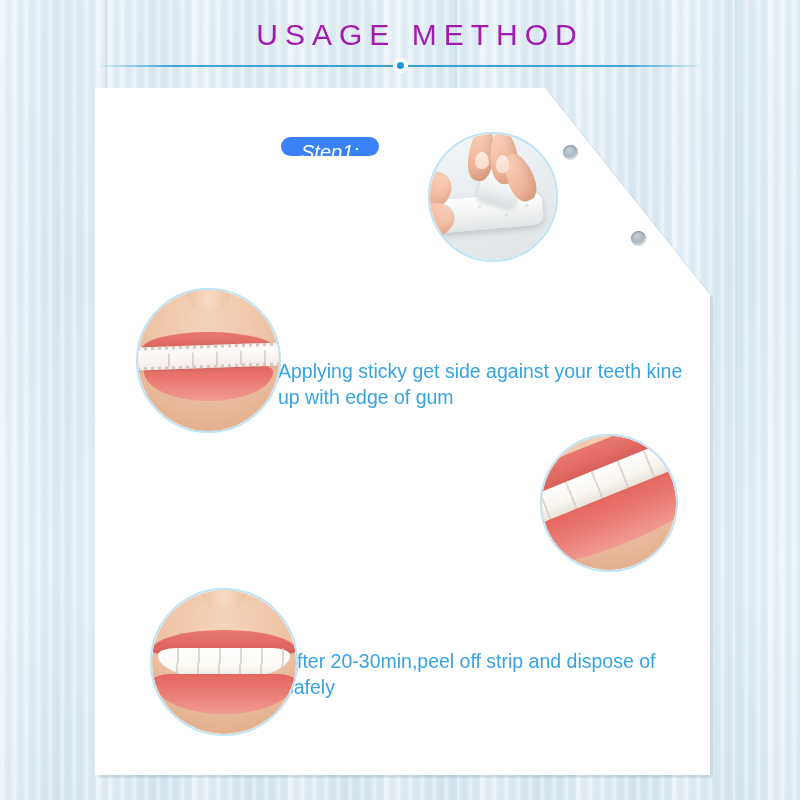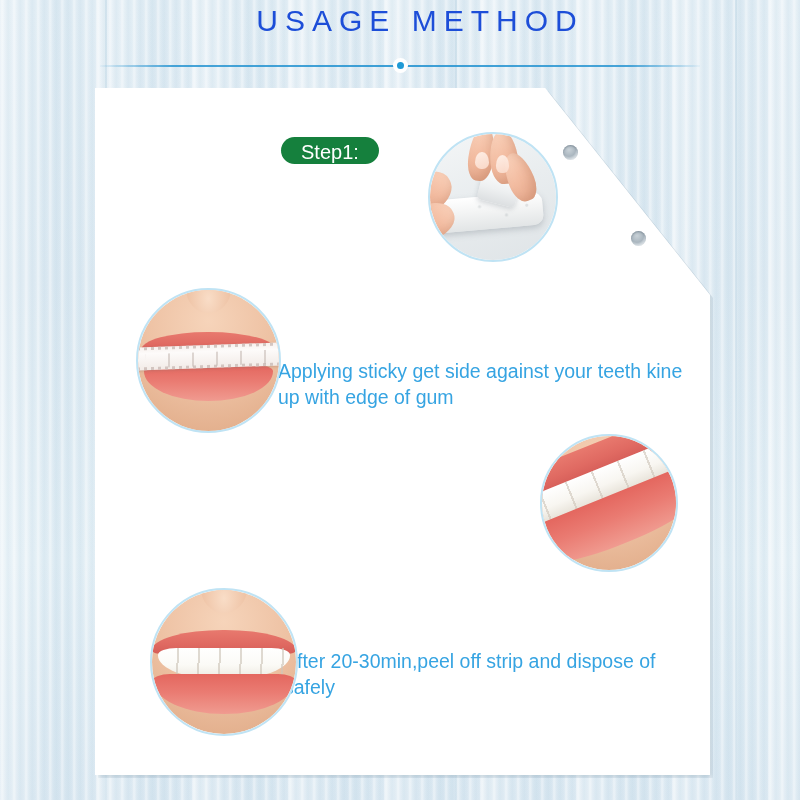--- a/index.html
+++ b/index.html
@@ -45,25 +45,25 @@
     bottom: 0;
     width: 2px;
     background: linear-gradient(180deg, rgba(173,203,221,0.35), rgba(173,203,221,0.12));
   }
 
   
   .title {
     position: absolute;
     left: 0;
     right: 0;
-    top: 4px;
+    top: 18px;
     text-align: center;
     font-size: 30px;
     letter-spacing: 7px;
-    color: #1d4ed8;
+    color: #a21caf;
     font-weight: 400;
     white-space: nowrap;
     margin-left: 40px;
   }
   .rule {
     position: absolute;
     left: 100px;
     right: 100px;
     top: 65px;
     height: 2px;
@@ -121,29 +121,30 @@
     width: 15px;
     height: 15px;
     border-radius: 50%;
     background: radial-gradient(circle at 40% 32%, #c9d2d8 0%, #aab6bf 48%, #e9eef1 78%, #f6f9fa 100%);
     box-shadow: inset 0 1px 2px rgba(90,105,118,0.55);
   }
 
   
   .pill {
     position: absolute;
-    height: 27px;
+    height: 19px;
     padding: 0 20px;
     border-radius: 16px;
-    background: #15803d;
+    background: #3b82f6;
     color: #ffffff;
     font-size: 20px;
     line-height: 31px;
     white-space: nowrap;
     box-sizing: border-box;
+    font-style: italic;
   }
 
   
   .step-text {
     position: absolute;
     color: #36a4e2;
     font-size: 19.5px;
     line-height: 26px;
     white-space: pre-line;
   }

